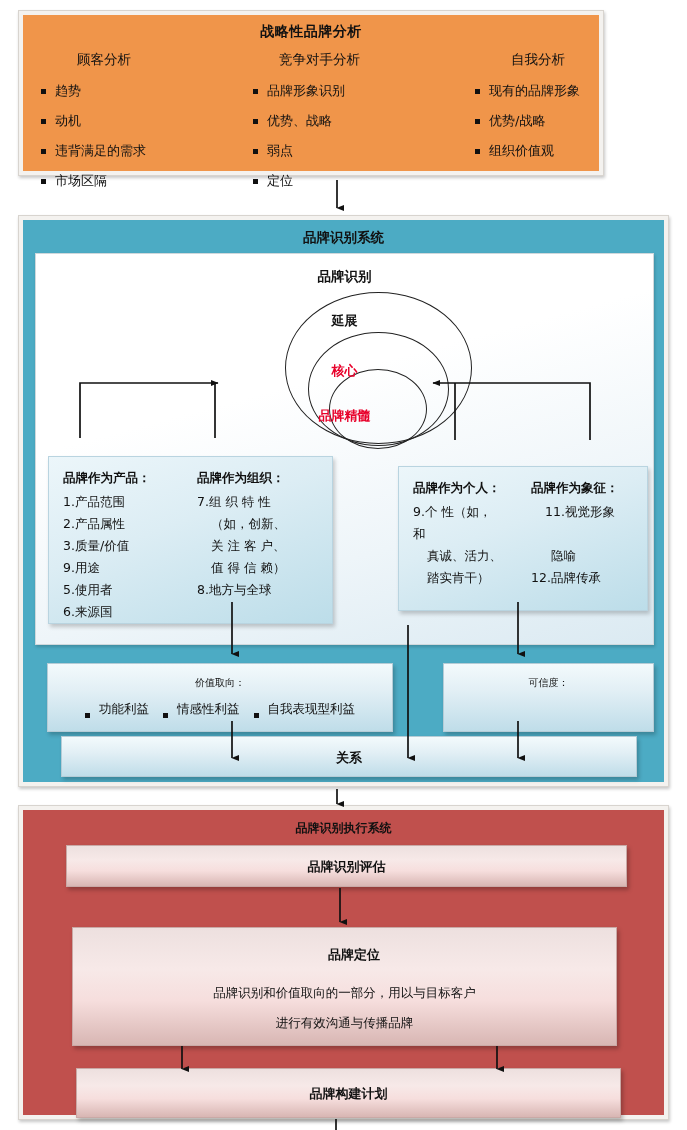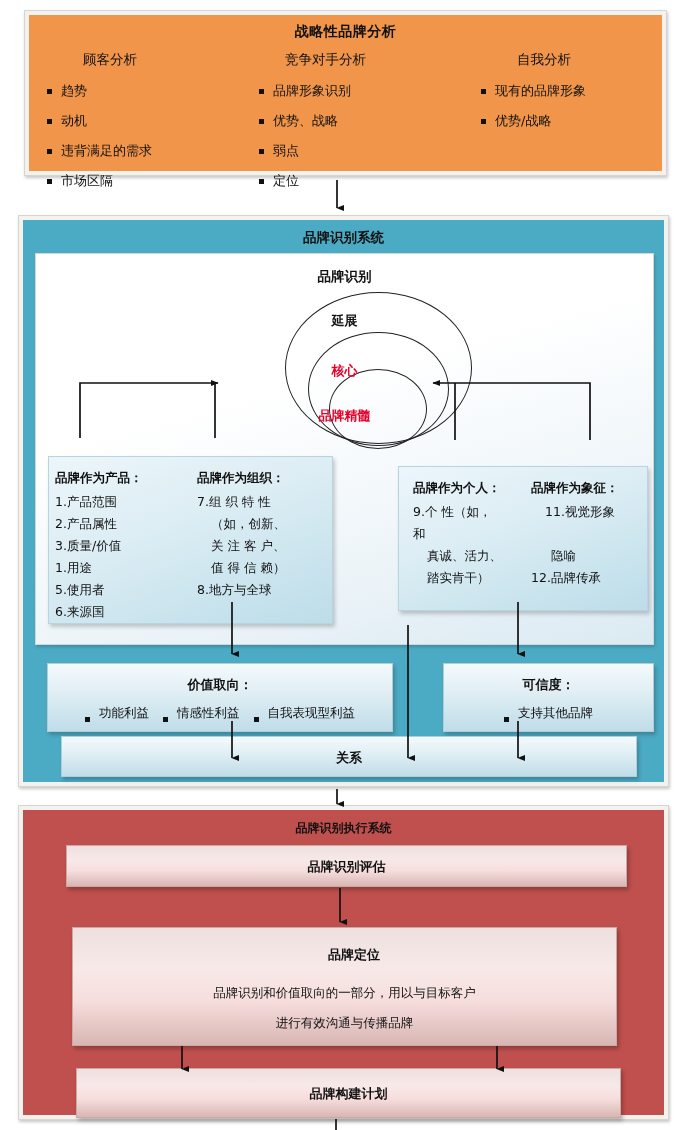--- a/index.html
+++ b/index.html
@@ -29,21 +29,21 @@
     box-shadow: 1px 2px 3px rgba(0,0,0,.22);
   }
   .panel-inner {
     position: relative;
     width: 100%;
     height: 100%;
     box-sizing: border-box;
   }
 
   
-  #sec-analysis { left: 18px; top: 10px; width: 643px; height: 166px; margin-left: 6px; }
+  #sec-analysis { left: 18px; top: 10px; width: 586px; height: 166px; }
   #sec-analysis .panel-inner { background: #f0954a; }
   .an-title {
     position: absolute;
     top: 8px; left: 0; right: 0;
     text-align: center;
     font-size: 14px;
     font-weight: bold;
     color: #111;
     letter-spacing: .5px;
   }
@@ -148,39 +148,39 @@
     top: 10px;
     font-size: 12.5px;
     color: #111;
     line-height: 22px;
   }
   .cc .hd { font-weight: bold; white-space: nowrap; display: block; margin-bottom: 2px; }
   .cc .ln { white-space: nowrap; display: block; }
   .cc .ln.ind  { padding-left: 20px; }
   .cc .ln.ind2 { padding-left: 14px; }
 
-  #card-product .col-a { left: 6px; }
+  #card-product .col-a { left: 14px; }
   #card-product .col-b { left: 148px; }
   #card-person  .col-a { left: 14px; }
   #card-person  .col-b { left: 132px; }
 
   
   .bar {
     position: absolute;
     box-sizing: border-box;
     border: 1px solid #b5ccd6;
     background: linear-gradient(180deg,#f3fafc 0%,#e2eff5 40%,#bfdde9 100%);
     box-shadow: 2px 3px 4px rgba(0,0,0,.22);
     text-align: center;
   }
   #bar-value { left: 24px; top: 443px; width: 346px; height: 69px; }
   #bar-cred  { left: 420px; top: 443px; width: 211px; height: 69px; }
   #bar-rel   { left: 38px;  top: 516px; width: 576px; height: 41px; }
   .bar-title {
-    font-size: 13px; font-weight: bold; color: #111;
+    font-size: 10px; font-weight: normal; color: #111;
     margin-top: 12px;
   }
   .bar-items {
     display: flex; justify-content: center; align-items: center;
     gap: 14px; margin-top: 11px;
     font-size: 12.5px; color: #111;
   }
   .bar-items .bi { display: flex; align-items: flex-end; white-space: nowrap; }
   .bar-center {
     font-size: 13px; font-weight: bold; color: #111;
@@ -276,20 +276,24 @@
 
       <div class="an-col an-col-3">
         <div class="an-col-head">自我分析</div>
         <div class="an-item">
             <span class="sq"></span>
             <span>现有的品牌形象</span>
           </div>
         <div class="an-item">
             <span class="sq"></span>
             <span>优势/战略</span>
+          </div>
+        <div class="an-item">
+            <span class="sq"></span>
+            <span>组织价值观</span>
           </div>
       </div>
     </div>
   </div>
 
   <div class="panel" id="sec-identity">
     <div class="panel-inner">
       <div class="id-title">品牌识别系统</div>
 
       <div class="white-stage">
@@ -303,21 +307,21 @@
         <div class="el-text t-core">核心</div>
         <div class="el-text t-essence">品牌精髓</div>
 
         <div class="blue-card" id="card-product">
           <div class="card-cols">
             <div class="cc col-a">
               <span class="hd">品牌作为产品：</span>
               <span class="ln">1.产品范围</span>
               <span class="ln">2.产品属性</span>
               <span class="ln">3.质量/价值</span>
-              <span class="ln">1.用途</span>
+              <span class="ln">9.用途</span>
               <span class="ln">5.使用者</span>
               <span class="ln">6.来源国</span>
             </div>
             <div class="cc col-b">
               <span class="hd">品牌作为组织：</span>
               <span class="ln">7.组 织 特 性</span>
               <span class="ln ind2">（如，创新、</span>
               <span class="ln ind2">关 注 客 户、</span>
               <span class="ln ind2">值 得 信 赖）</span>
               <span class="ln">8.地方与全球</span>
@@ -358,26 +362,20 @@
             </span>
           <span class="bi">
               <span class="sq"></span>
               <span>自我表现型利益</span>
             </span>
         </div>
       </div>
 
       <div class="bar" id="bar-cred">
         <div class="bar-title">可信度：</div>
-        <div class="bar-items">
-          <span class="bi">
-              <span class="sq"></span>
-              <span>支持其他品牌</span>
-            </span>
-        </div>
       </div>
 
       <div class="bar" id="bar-rel">
         <div class="bar-center">关系</div>
       </div>
     </div>
   </div>
 
   <div class="panel" id="sec-exec">
     <div class="panel-inner">

